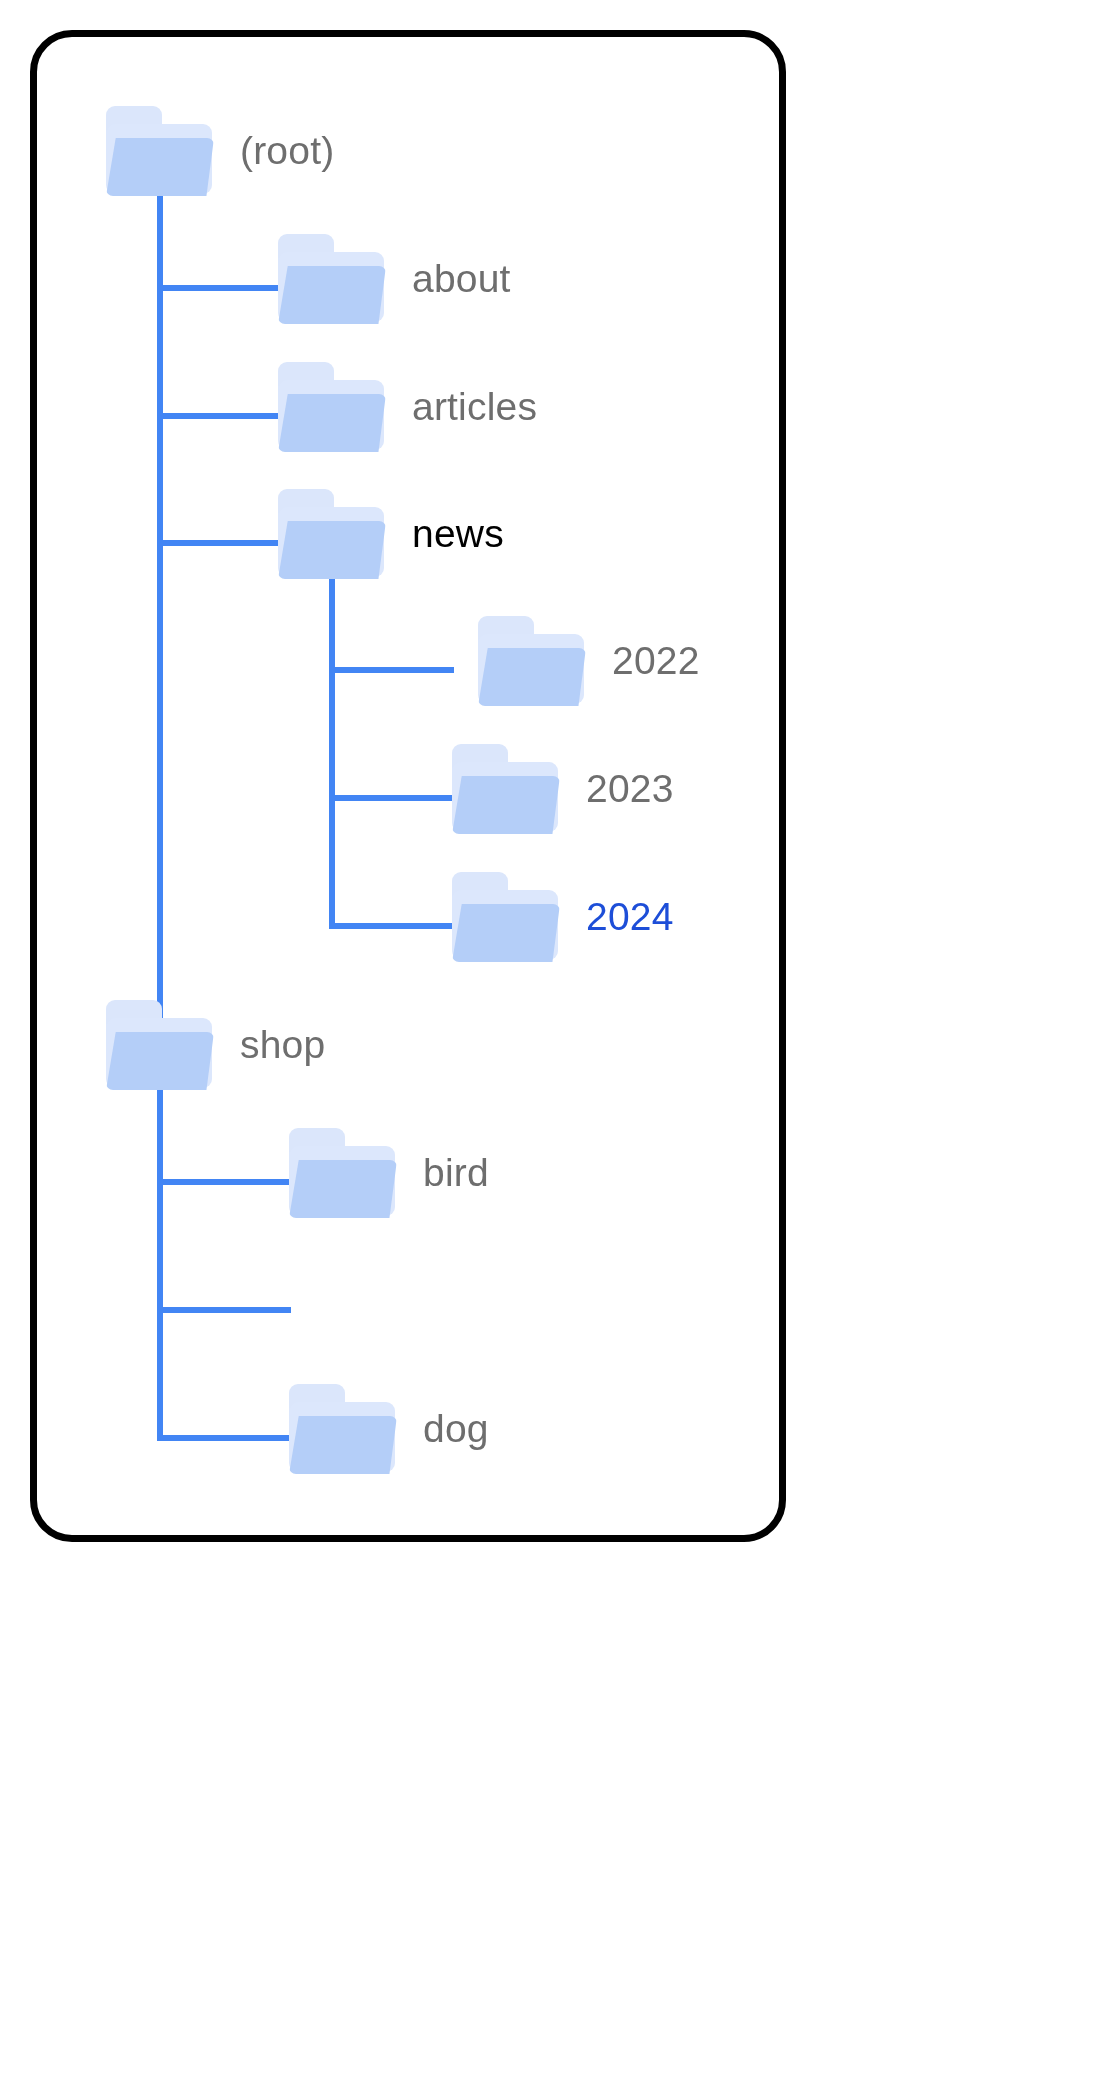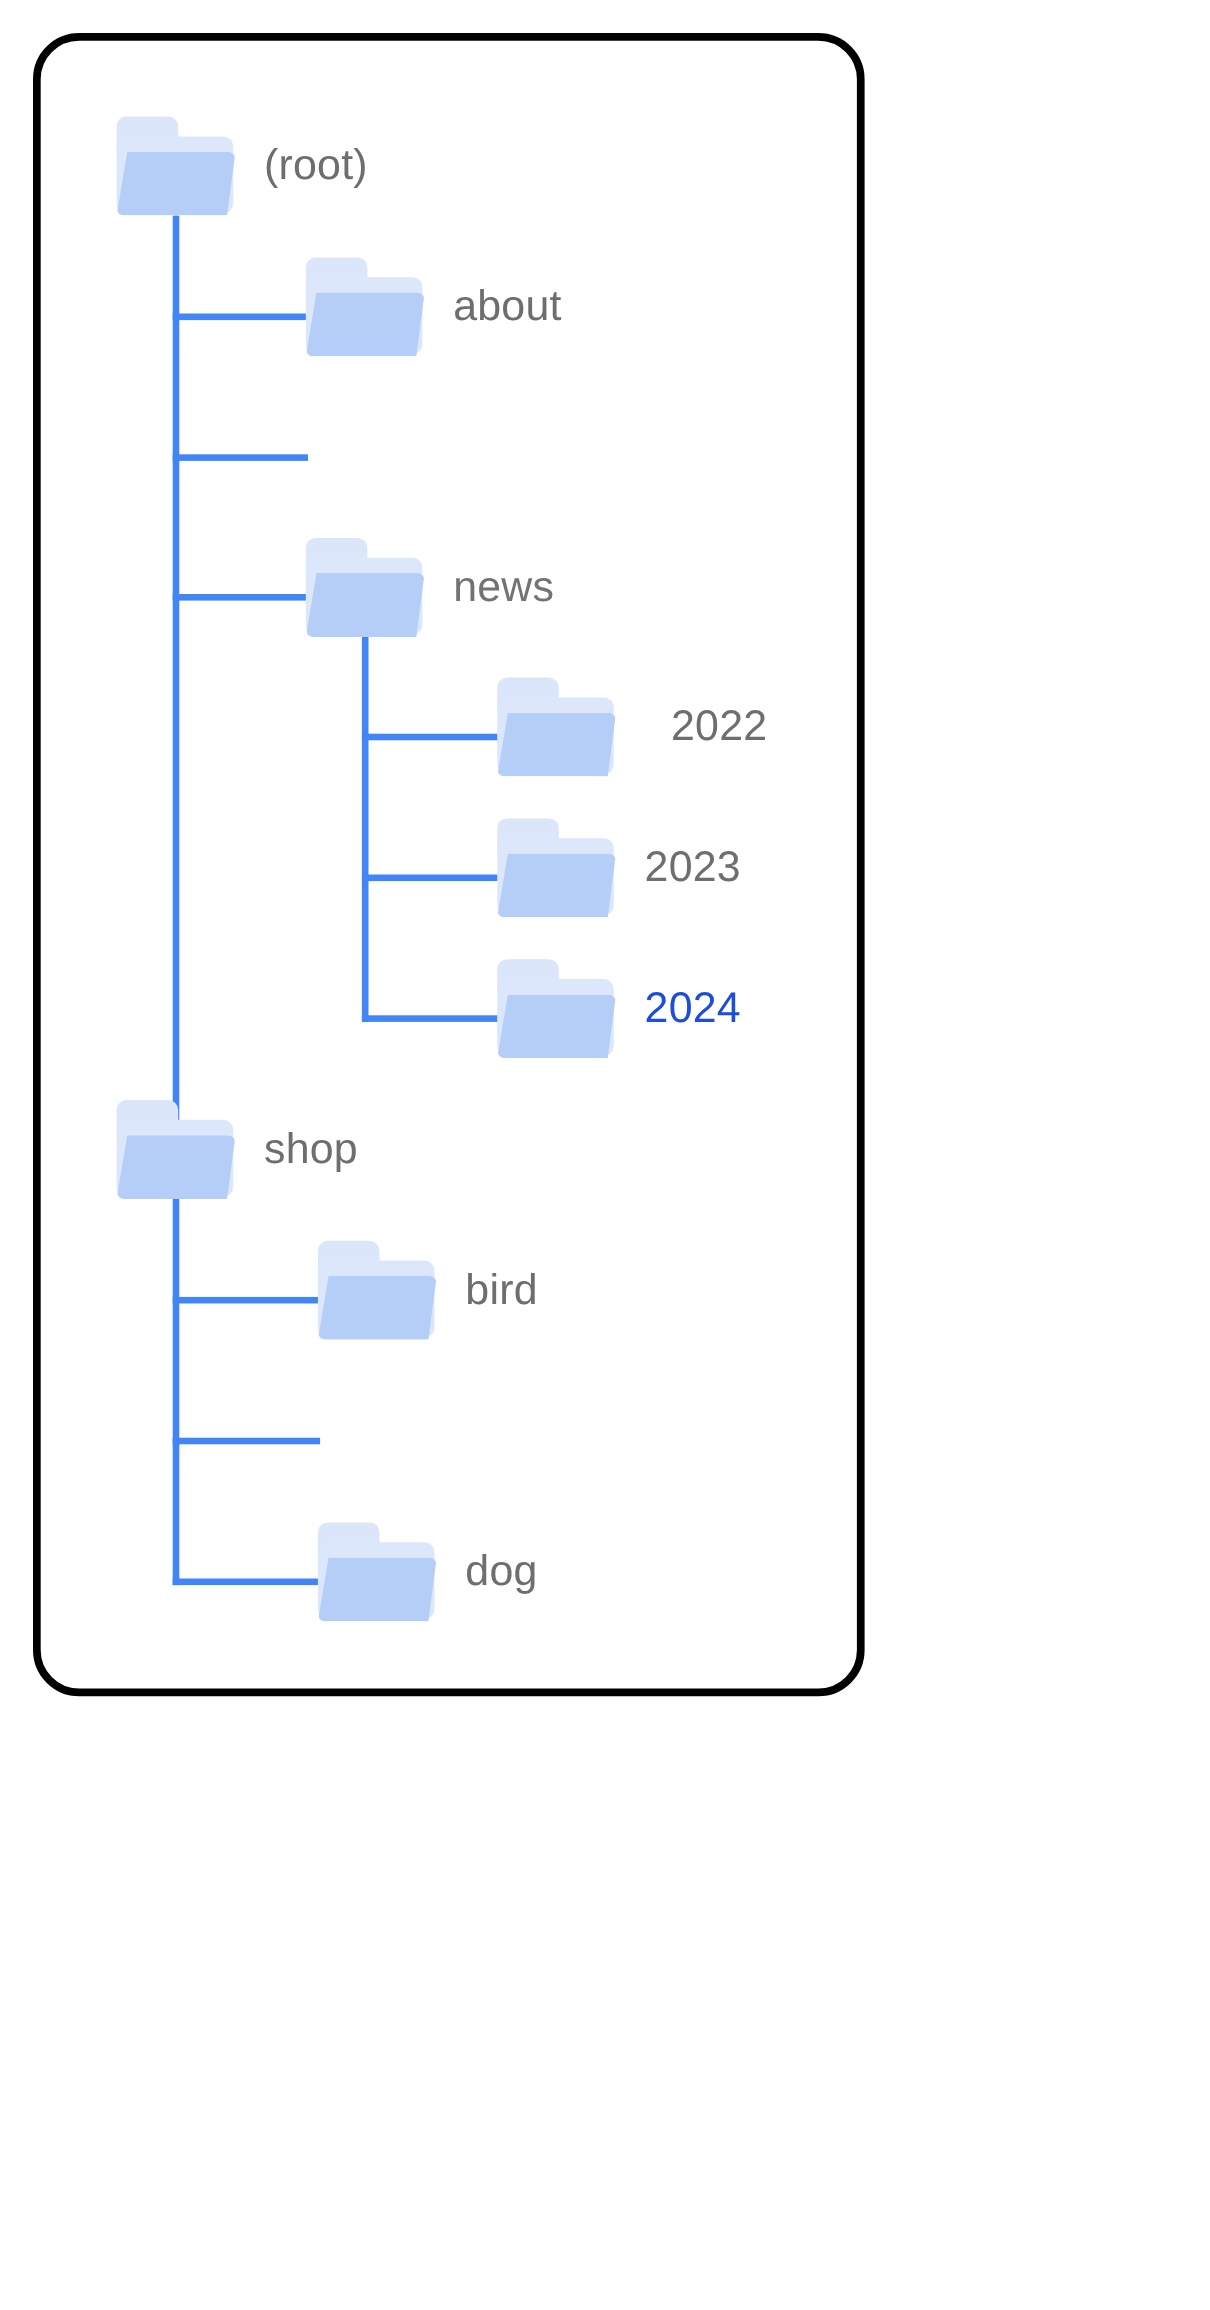--- a/index.html
+++ b/index.html
@@ -86,31 +86,39 @@
 
   <div class="node" style="left: 100px; top: 104px;">
     <span class="folder">
       <span class="tab" style="background: rgb(219, 230, 251);"></span>
       <span class="back" style="background: rgb(220, 231, 252);"></span>
       <span class="front" style="background: rgb(180, 206, 248);"></span>
     </span>
     <span class="label" style="color: rgb(110, 110, 110);">(root)</span>
   </div>
 
+  <div class="node" style="left: 272px; top: 360px;">
+    <span class="folder">
+      <span class="tab" style="background: rgb(219, 230, 251);"></span>
+      <span class="back" style="background: rgb(220, 231, 252);"></span>
+      <span class="front" style="background: rgb(180, 206, 248);"></span>
+    </span>
+    <span class="label" style="color: rgb(110, 110, 110);">articles</span>
+  </div>
 
   <div class="node" style="left: 272px; top: 487px;">
     <span class="folder">
       <span class="tab" style="background: rgb(219, 230, 251);"></span>
       <span class="back" style="background: rgb(220, 231, 252);"></span>
       <span class="front" style="background: rgb(180, 206, 248);"></span>
     </span>
-    <span class="label" style="color: #737373;">news</span>
+    <span class="label" style="color: #000000;">news</span>
   </div>
 
-  <div class="node" style="left: 446px; top: 614px; gap: 24px;">
+  <div class="node" style="left: 472px; top: 614px;">
     <span class="folder">
       <span class="tab" style="background: rgb(219, 230, 251);"></span>
       <span class="back" style="background: rgb(220, 231, 252);"></span>
       <span class="front" style="background: rgb(180, 206, 248);"></span>
     </span>
     <span class="label" style="color: rgb(110, 110, 110);">2022</span>
   </div>
 
   <div class="node" style="left: 446px; top: 742px; text-align: right;">
     <span class="folder">

